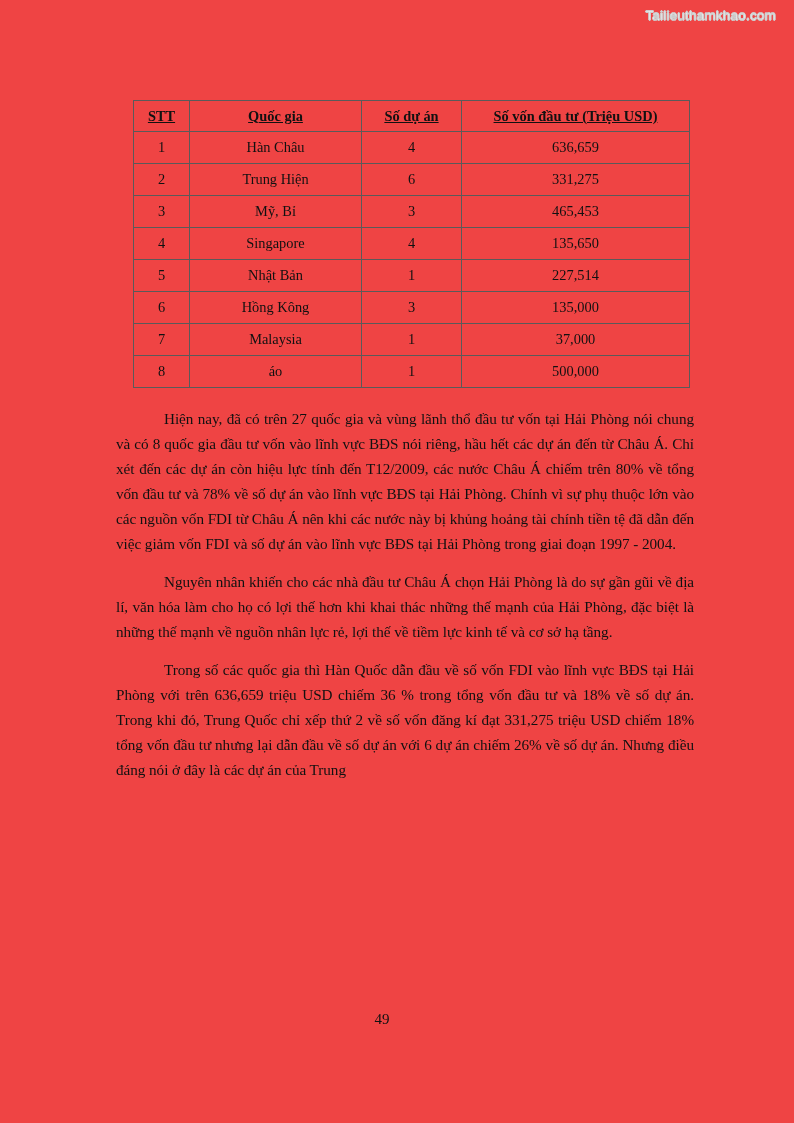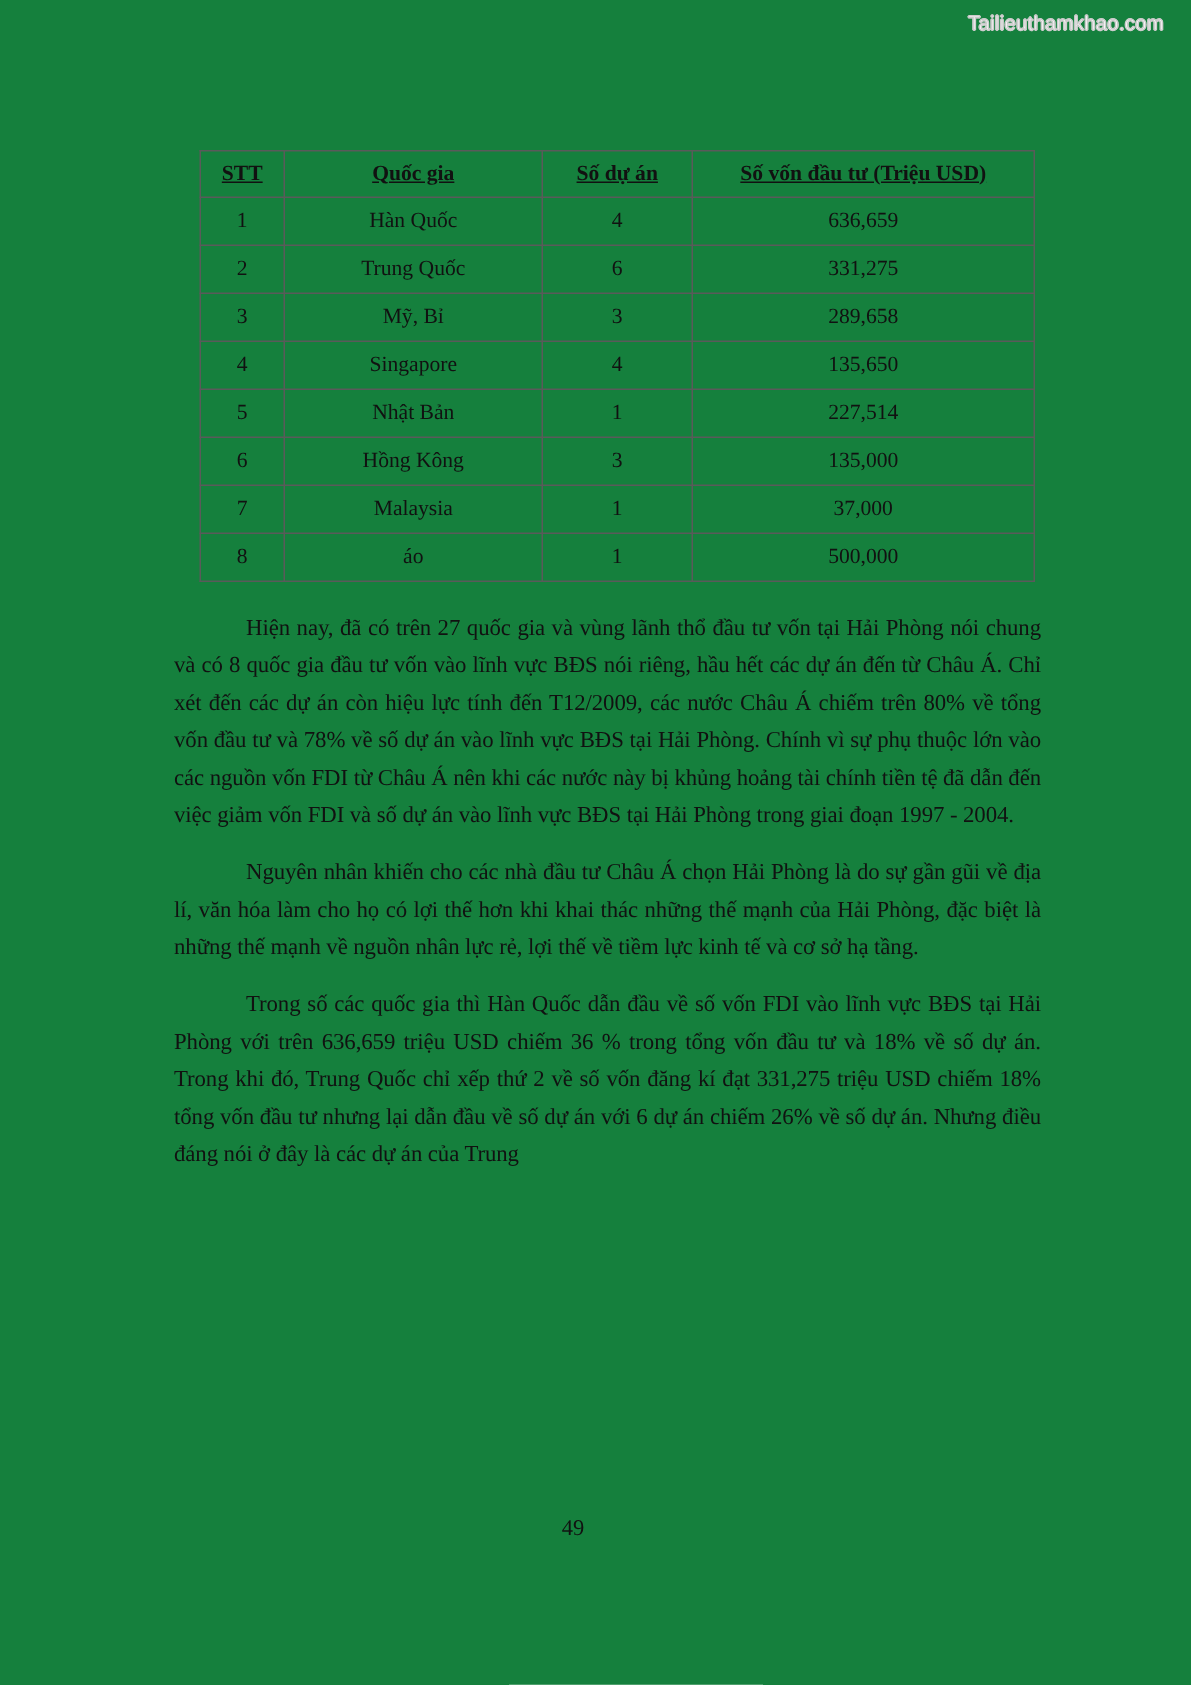--- a/index.html
+++ b/index.html
@@ -12,21 +12,21 @@
     background: #ffffff;
     font-family: "Liberation Serif", "DejaVu Serif", serif;
     color: #111111;
     position: relative;
     overflow: hidden;
   }
 
   .page {
     position: absolute;
     inset: 0;
-    background: #15803d;
+    background: #ef4444;
   }
 
   
   .watermark {
     position: absolute;
     top: 8px;
     right: 18px;
     font-family: "Liberation Sans", "DejaVu Sans", sans-serif;
     font-size: 13.5px;
     letter-spacing: 0.2px;
@@ -137,35 +137,35 @@
         <tr>
           <th>STT</th>
           <th>Quốc gia</th>
           <th>Số dự án</th>
           <th>Số vốn đầu tư (Triệu USD)</th>
         </tr>
       </thead>
       <tbody>
         <tr>
           <td>1</td>
-          <td>Hàn Quốc</td>
+          <td>Hàn Châu</td>
           <td>4</td>
           <td>636,659</td>
         </tr>
         <tr>
           <td>2</td>
-          <td>Trung Quốc</td>
+          <td>Trung Hiện</td>
           <td>6</td>
           <td>331,275</td>
         </tr>
         <tr>
           <td>3</td>
           <td>Mỹ, Bỉ</td>
           <td>3</td>
-          <td>289,658</td>
+          <td>465,453</td>
         </tr>
         <tr>
           <td>4</td>
           <td>Singapore</td>
           <td>4</td>
           <td>135,650</td>
         </tr>
         <tr>
           <td>5</td>
           <td>Nhật Bản</td>

